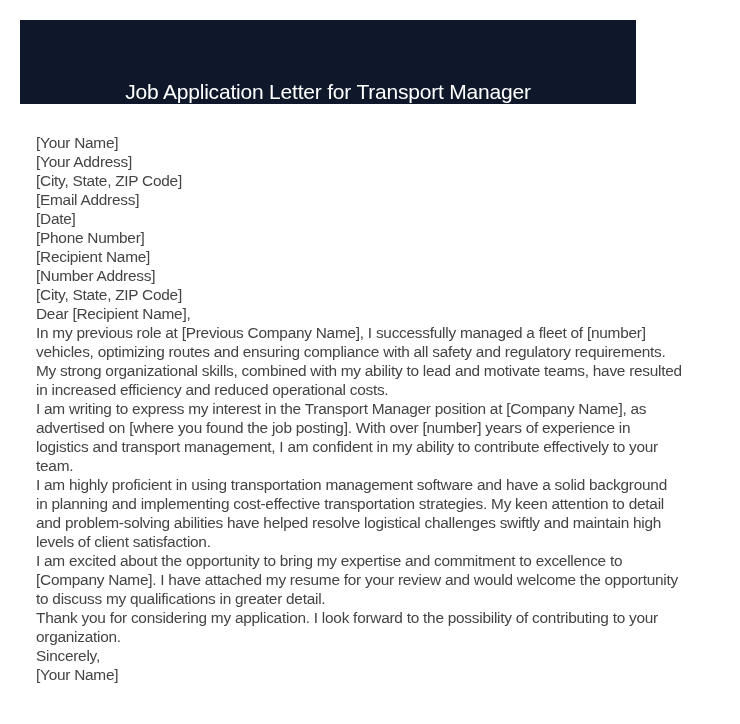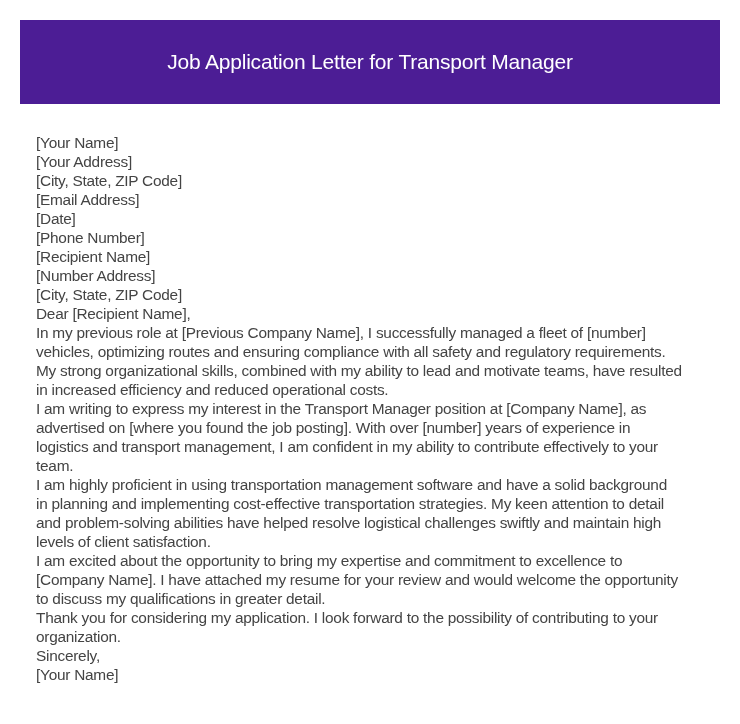--- a/index.html
+++ b/index.html
@@ -1,19 +1,19 @@
 <!DOCTYPE html>
 <html><head>
 <meta charset="utf-8">
 <style>
   html, body { margin: 0; padding: 0; background: #ffffff; }
   body { width: 740px; height: 724px; position: relative; overflow: hidden; }
   .header {
-    position: absolute; left: 20px; top: 20px; width: 700px; height: 84px;
-    background: #4c1d95; display: flex; align-items: center; justify-content: center;
+    position: absolute; left: 20px; top: 20px; width: 616px; height: 84px;
+    background: #0f172a; display: flex; align-items: flex-end; justify-content: center;
   }
   .header h1 {
     margin: 0; color: #ffffff; font-weight: normal;
     font-family: "Liberation Sans", sans-serif; font-size: 21px; letter-spacing: -0.2px;
   }
   .letter {
     position: absolute; left: 20px; top: 133px; width: 710px;
     font-family: "Liberation Sans", sans-serif; font-size: 15.4px; line-height: 19px;
     color: #444444; letter-spacing: -0.25px; margin-left: 16px;
   }

